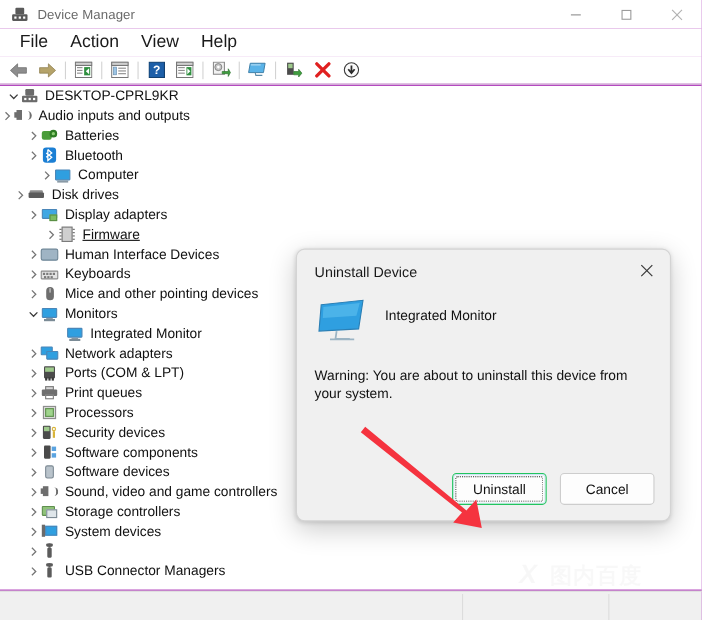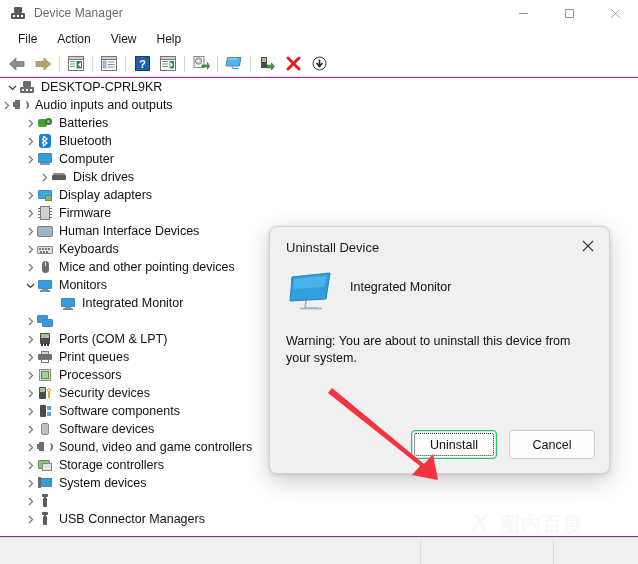--- a/index.html
+++ b/index.html
@@ -20,21 +20,21 @@
   .app-icon .p1{position:absolute;left:3px;top:10px;width:2px;height:2px;background:#fff;}
   .app-icon .p2{position:absolute;left:7px;top:10px;width:2px;height:2px;background:#fff;}
   .app-icon .p3{position:absolute;left:11px;top:10px;width:2px;height:2px;background:#fff;}
   .title-text{font-size:12px;color:#6a6a6a;letter-spacing:.1px;}
   .wincontrols{position:absolute;right:0;top:0;height:26px;display:flex;}
   .wc{width:46px;height:26px;display:flex;align-items:center;justify-content:center;color:#9b9b9b;font-size:11px;}
   .wc svg{display:block;}
 
   
   .menubar{position:absolute;left:0;top:26px;width:638px;height:25px;background:#ffffff;display:flex;align-items:center;padding-left:8px;box-sizing:border-box;}
-  .menuitem{font-size:12px;color:#1a1a1a;padding:3px 10px;}
+  .menuitem{font-size:16px;color:#1a1a1a;padding:3px 10px;}
 
   
   .toolbar{position:absolute;left:0;top:51px;width:638px;height:25px;background:#ffffff;display:flex;align-items:center;padding-left:4px;box-sizing:border-box;}
   .tb{width:26px;height:22px;display:flex;align-items:center;justify-content:center;position:relative;}
   .tbsep{width:1px;height:16px;background:#d3d3d3;margin:0 3px;}
   .toolbar-bottom-line{position:absolute;left:0;top:76px;width:638px;height:1px;background:#e8e8e8;}
 
   
   .tree{position:absolute;left:0;top:78px;width:638px;height:458px;background:#ffffff;overflow:hidden;}
   .row{height:18px;display:flex;align-items:center;position:relative;font-size:12.5px;color:#111;white-space:nowrap;}
@@ -325,34 +325,34 @@
       </div>
       <div class="ic">
         <div class="bt"></div>
         <svg style="position:absolute;left:3px;top:2px;" width="10" height="12" viewBox="0 0 10 12">
             <path d="M3.5 1 L3.5 11 L7 8 L2 4 M3.5 1 L7 4 L2 8" fill="none" stroke="#fff" stroke-width="1.2"></path>
           </svg>
       </div>
       <div class="lbl">Bluetooth</div>
     </div>
 
-    <div class="row" style="padding-left:24px;">
+    <div class="row" style="padding-left:36px;align-items:flex-end;">
       <div class="chev">
         <svg width="9" height="9" viewBox="0 0 9 9">
             <path d="M3 1 L6.5 4.5 L3 8" fill="none" stroke="#767676" stroke-width="1.2"></path>
           </svg>
       </div>
       <div class="ic">
           <div class="pc"></div>
           <div class="pcb"></div>
         </div>
       <div class="lbl">Computer</div>
     </div>
 
-    <div class="row" style="padding-left:38px;">
+    <div class="row" style="padding-left:12px;">
       <div class="chev">
         <svg width="9" height="9" viewBox="0 0 9 9">
             <path d="M3 1 L6.5 4.5 L3 8" fill="none" stroke="#767676" stroke-width="1.2"></path>
           </svg>
       </div>
       <div class="ic">
           <div class="hdd2"></div>
           <div class="hdd"></div>
         </div>
       <div class="lbl">Disk drives</div>
@@ -364,21 +364,21 @@
             <path d="M3 1 L6.5 4.5 L3 8" fill="none" stroke="#767676" stroke-width="1.2"></path>
           </svg>
       </div>
       <div class="ic">
         <div class="mon-body" style="background:#3fa7e3;"></div>
         <div style="position:absolute;left:8px;top:8px;width:7px;height:6px;background:#7dbd63;border:1px solid #5a8f45;box-sizing:border-box;"></div>
       </div>
       <div class="lbl">Display adapters</div>
     </div>
 
-    <div class="row" style="padding-left:24px;">
+    <div class="row" style="padding-left:40px;text-decoration:underline;">
       <div class="chev">
         <svg width="9" height="9" viewBox="0 0 9 9">
             <path d="M3 1 L6.5 4.5 L3 8" fill="none" stroke="#767676" stroke-width="1.2"></path>
           </svg>
       </div>
       <div class="ic">
           <div class="fw"></div>
           <div class="fwl"></div>
           <div class="fwr"></div>
         </div>
@@ -449,20 +449,21 @@
     <div class="row" style="padding-left:24px;">
       <div class="chev">
         <svg width="9" height="9" viewBox="0 0 9 9">
             <path d="M3 1 L6.5 4.5 L3 8" fill="none" stroke="#767676" stroke-width="1.2"></path>
           </svg>
       </div>
       <div class="ic">
           <div class="net-a"></div>
           <div class="net-b"></div>
         </div>
+      <div class="lbl">Network adapters</div>
     </div>
 
     <div class="row" style="padding-left:24px;">
       <div class="chev">
         <svg width="9" height="9" viewBox="0 0 9 9">
             <path d="M3 1 L6.5 4.5 L3 8" fill="none" stroke="#767676" stroke-width="1.2"></path>
           </svg>
       </div>
       <div class="ic">
           <div class="port"></div>

